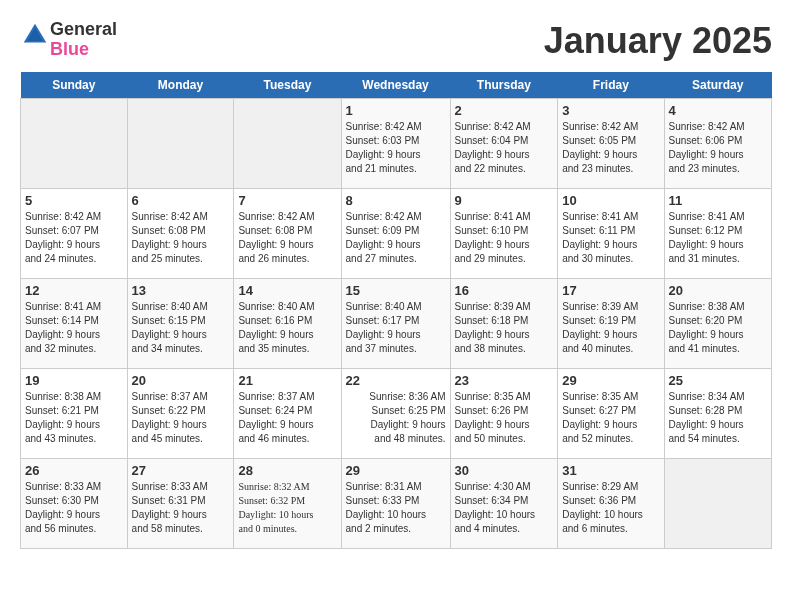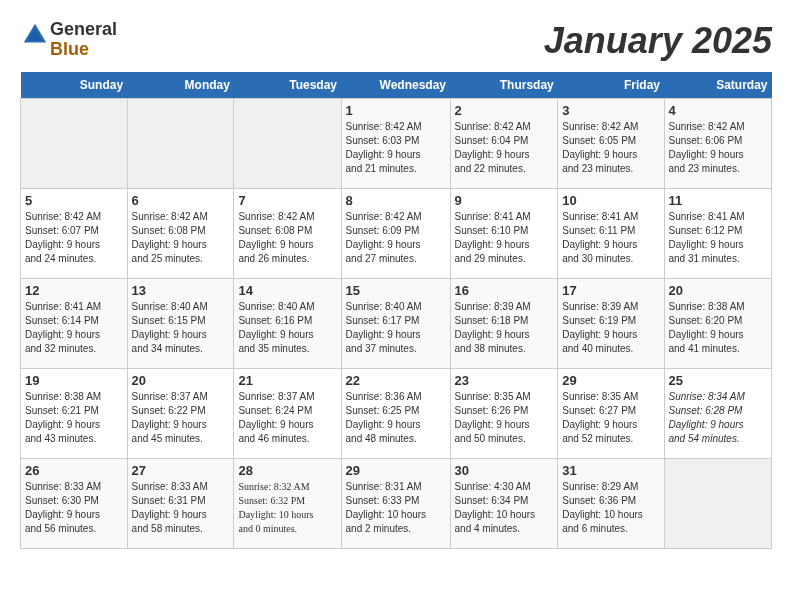--- a/index.html
+++ b/index.html
@@ -19,48 +19,47 @@
     .logo {
       display: flex;
       align-items: flex-start;
     }
     .logo-text {
       font-size: 18px;
       font-weight: bold;
       line-height: 1.1;
     }
     .logo-general { color: #333; }
-    .logo-blue { color: #a16207; }
+    .logo-blue { color: #ec4899; }
     .logo-icon {
       width: 30px;
       height: 30px;
     }
     .title-section {
       text-align: center;
-      font-style: italic;
     }
     .month-title {
       font-size: 36px;
       font-weight: bold;
       color: #333;
     }
     .subtitle {
       font-size: 14px;
       color: #555;
     }
     table {
       width: 100%;
       border-collapse: collapse;
       font-size: 11px;
     }
     thead tr th {
       background-color: #2a6db5;
       color: white;
       padding: 6px 4px;
-      text-align: right;
+      text-align: center;
       font-size: 12px;
       font-weight: bold;
     }
     tbody tr td {
       border: 1px solid #ccc;
       vertical-align: top;
       padding: 4px;
       width: 113px;
       height: 90px;
       color: #333;
@@ -269,42 +268,42 @@
         </td>
         <td>
           <div class="day-num">21</div>
           <div class="day-detail" style="white-space: pre-line;">Sunrise: 8:37 AM
 Sunset: 6:24 PM
 Daylight: 9 hours
 and 46 minutes.</div>
         </td>
         <td>
           <div class="day-num">22</div>
-          <div class="day-detail" style="white-space: pre-line;">Sunrise: 8:36 AM
+          <div class="day-detail" style="white-space: pre-line; text-align: right;">Sunrise: 8:36 AM
 Sunset: 6:25 PM
 Daylight: 9 hours
 and 48 minutes.</div>
         </td>
         <td>
           <div class="day-num">23</div>
           <div class="day-detail" style="white-space: pre-line;">Sunrise: 8:35 AM
 Sunset: 6:26 PM
 Daylight: 9 hours
 and 50 minutes.</div>
         </td>
         <td>
           <div class="day-num">29</div>
           <div class="day-detail" style="white-space: pre-line;">Sunrise: 8:35 AM
 Sunset: 6:27 PM
 Daylight: 9 hours
 and 52 minutes.</div>
         </td>
         <td>
           <div class="day-num">25</div>
-          <div class="day-detail" style="white-space: pre-line; font-style: italic;">Sunrise: 8:34 AM
+          <div class="day-detail" style="white-space: pre-line;">Sunrise: 8:34 AM
 Sunset: 6:28 PM
 Daylight: 9 hours
 and 54 minutes.</div>
         </td>
       </tr>
       <tr>
         <td>
           <div class="day-num">26</div>
           <div class="day-detail" style="white-space: pre-line;">Sunrise: 8:33 AM
 Sunset: 6:30 PM

